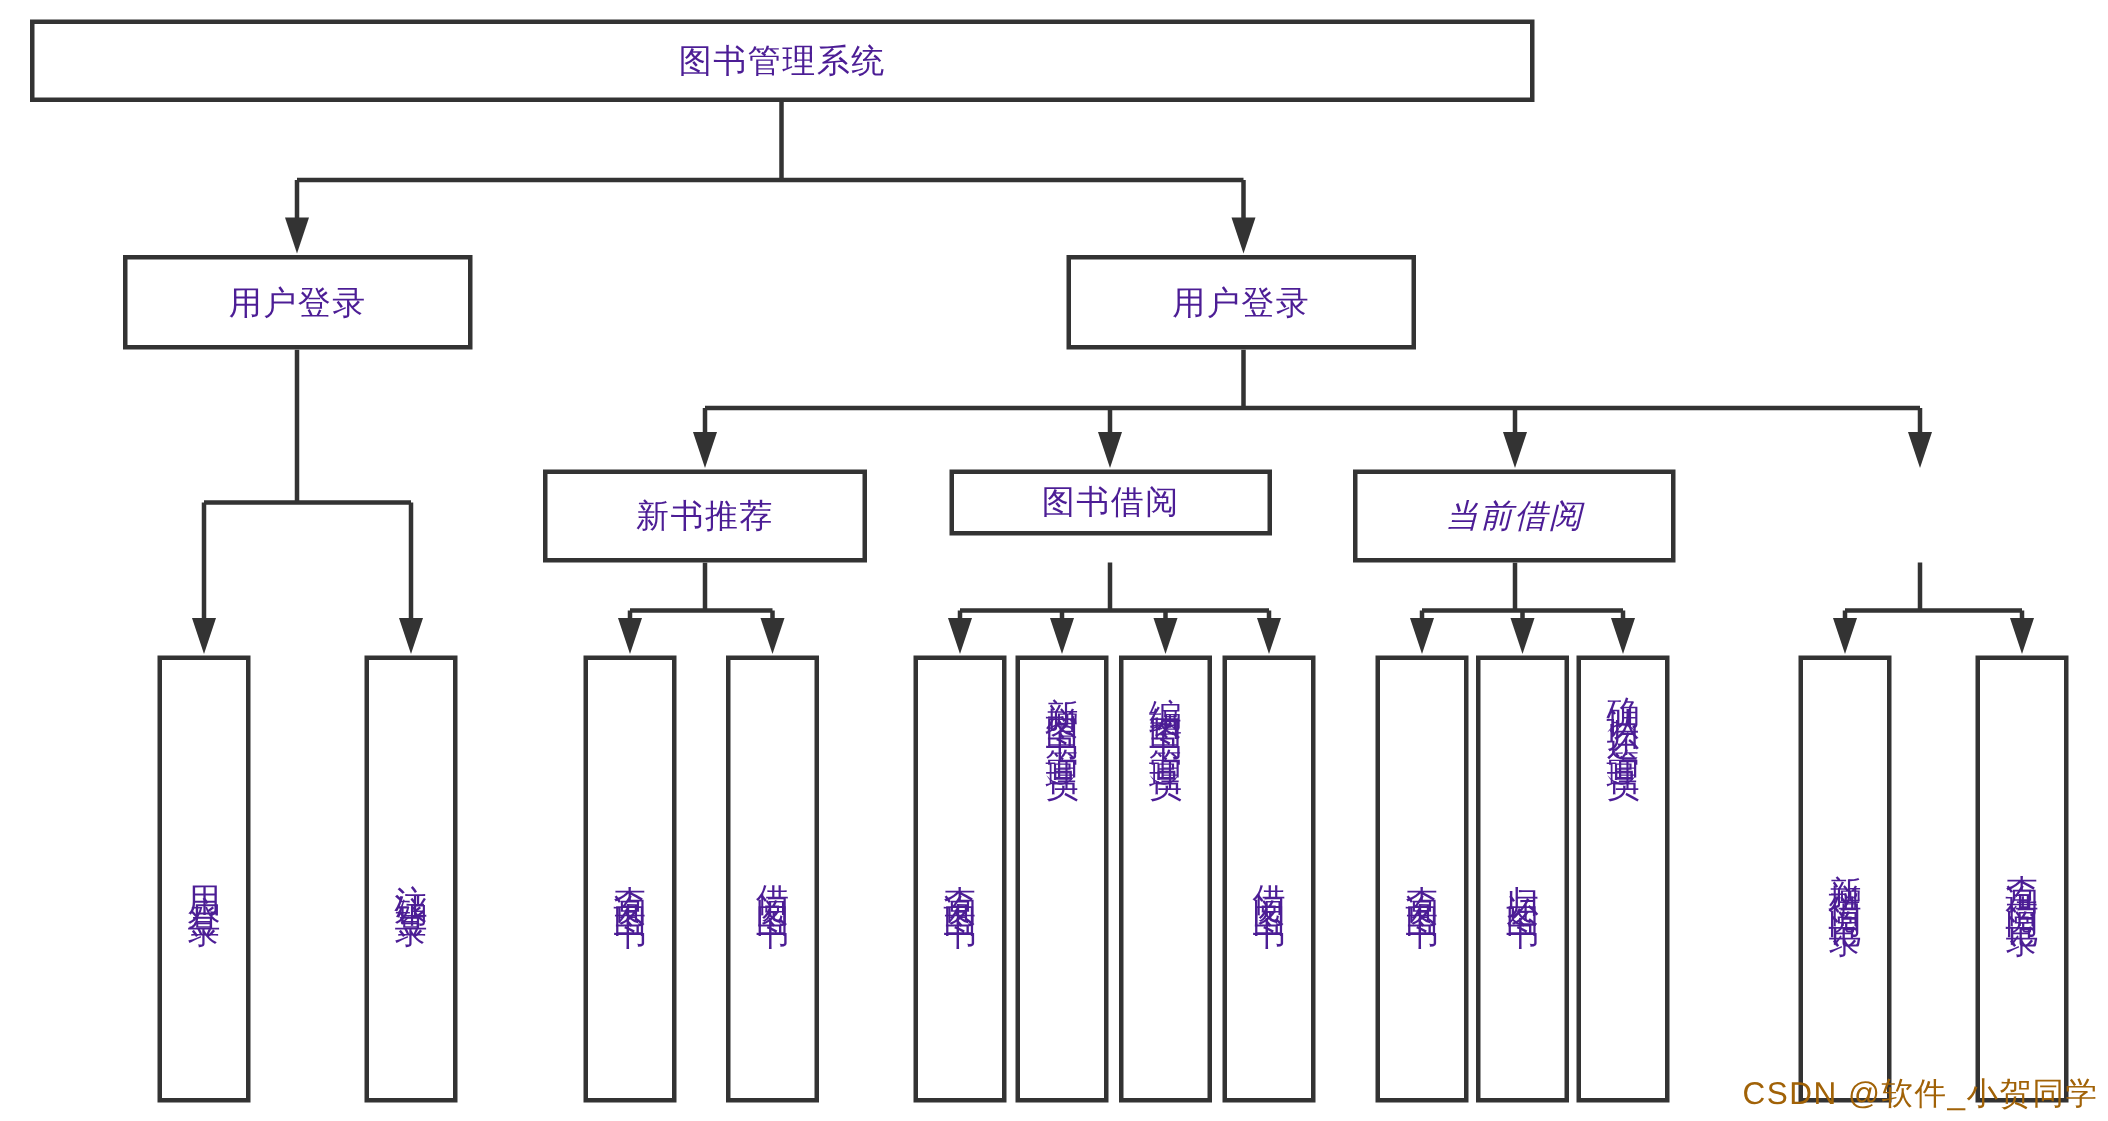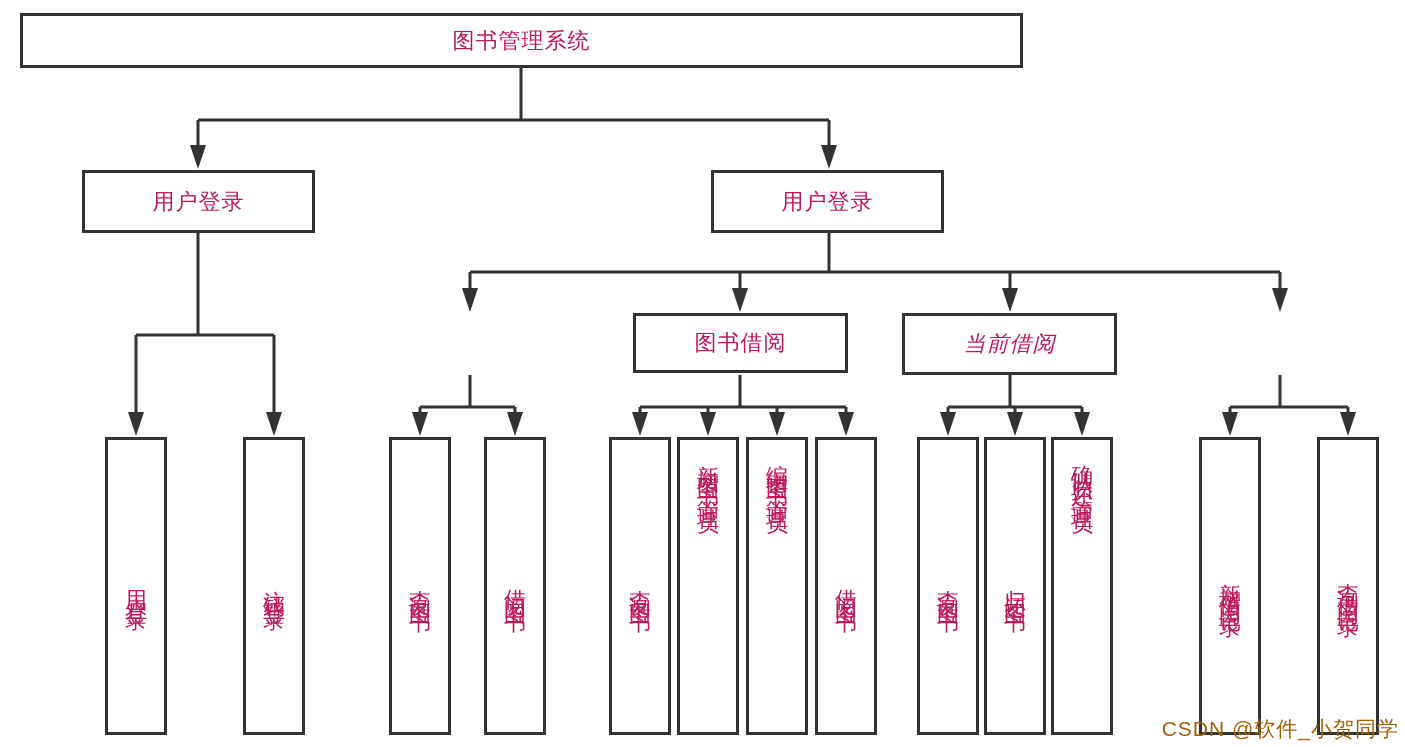--- a/index.html
+++ b/index.html
@@ -21,39 +21,39 @@
     top: 0;
     width: 1405px;
     height: 747px;
     z-index: 1;
   }
   .node {
     position: absolute;
     box-sizing: border-box;
     border: 3px solid #333333;
     background: #ffffff;
-    color: #be185d;
+    color: #4c1d95;
     display: flex;
     align-items: center;
     justify-content: center;
     font-size: 22px;
     z-index: 2;
   }
   .node.hbox span {
     white-space: nowrap;
     letter-spacing: 1px;
   }
   
   .n-root { left: 20px;  top: 13px;  width: 1003px; height: 55px; }
   
   .n-l2a  { left: 82px;  top: 170px; width: 233px;  height: 63px; }
   .n-l2b  { left: 711px; top: 170px; width: 233px;  height: 63px; }
   
   .n-l3a  { left: 362px;  top: 313px; width: 216px; height: 62px; }
-  .n-l3b  { left: 633px;  top: 313px; width: 215px; height: 60px; }
+  .n-l3b  { left: 633px;  top: 313px; width: 215px; height: 44px; }
   .n-l3c  { left: 902px;  top: 313px; width: 215px; height: 62px; font-style: italic; }
   .n-l3d  { left: 1172px; top: 313px; width: 215px; height: 62px; }
   
   .leaf { top: 437px; width: 62px; height: 298px; }
   .leaf span {
     writing-mode: vertical-rl;
     text-orientation: mixed;
     letter-spacing: 7px;
     line-height: 1;
   }
@@ -131,20 +131,23 @@
     <span>图书管理系统</span>
   </div>
 
   <div class="node hbox n-l2a">
     <span>用户登录</span>
   </div>
   <div class="node hbox n-l2b">
     <span>用户登录</span>
   </div>
 
+  <div class="node hbox n-l3a">
+    <span>新书推荐</span>
+  </div>
   <div class="node hbox n-l3b">
     <span>图书借阅</span>
   </div>
   <div class="node hbox n-l3c">
     <span>当前借阅</span>
   </div>
 
   <div class="node leaf lf1">
     <span>用户登录</span>
   </div>

